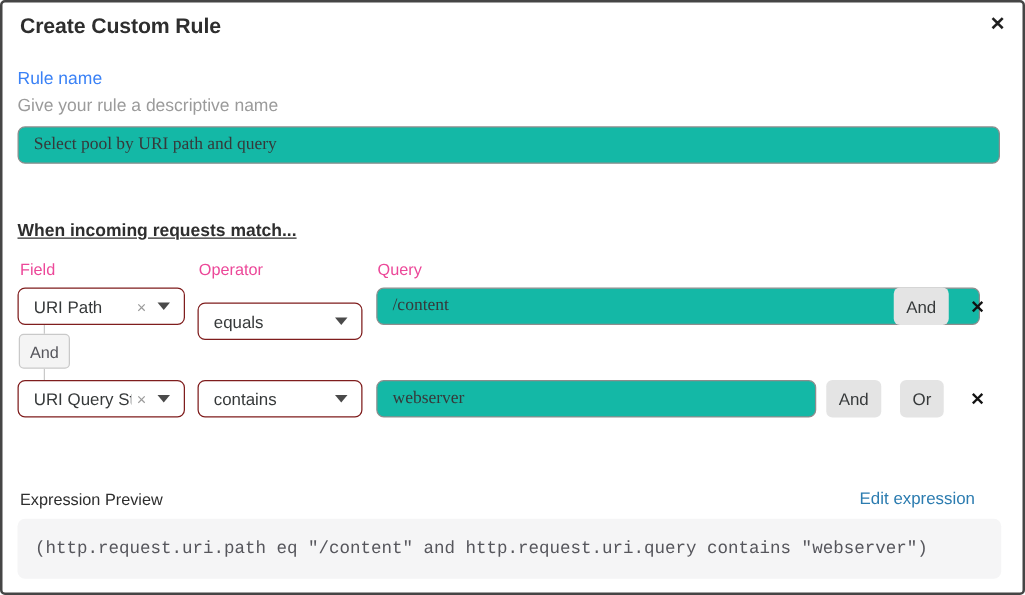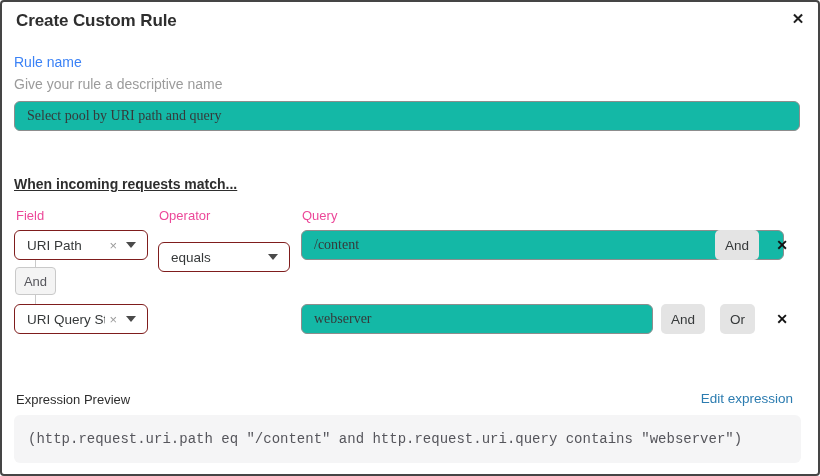--- a/index.html
+++ b/index.html
@@ -153,24 +153,28 @@
 
   <div class="abs connector-line" style="left:33px; top:258px; height:7px;"></div>
   <div class="abs connector-badge">And</div>
   <div class="abs connector-line" style="left:33px; top:293px; height:9px;"></div>
 
   <div class="abs select" style="left:12px; top:302px; width:134px;">
     <span class="sel-text">URI Query St...</span>
     <span class="clear-x">×</span>
     <span class="caret"></span>
   </div>
+  <div class="abs select" style="left:156px; top:302px; width:132px;">
+    <span class="sel-text">contains</span>
+    <span class="caret"></span>
+  </div>
   <input class="abs text-input" style="left: 299px; top: 302px; width: 352px;" type="text" value="webserver">
   <button class="abs mini-btn" style="left:659px; top:302px; width:44px;">And</button>
   <button class="abs mini-btn" style="left:718px; top:302px; width:35px;">Or</button>
   <button class="abs row-x" style="left:768px; top:302px;">✕</button>
 
   <div class="abs expr-label" style="left:14px; top:390px;">Expression Preview</div>
-  <a class="abs edit-link" style="right:25px; top:389px;">Edit expression</a>
+  <a class="abs edit-link" style="right:38px; top:389px;">Edit expression</a>
   <div class="abs code-block">
     <span>(http.request.uri.path eq "/content" and http.request.uri.query contains "webserver")</span>
   </div>
 
 </div>
 
 </body></html>

